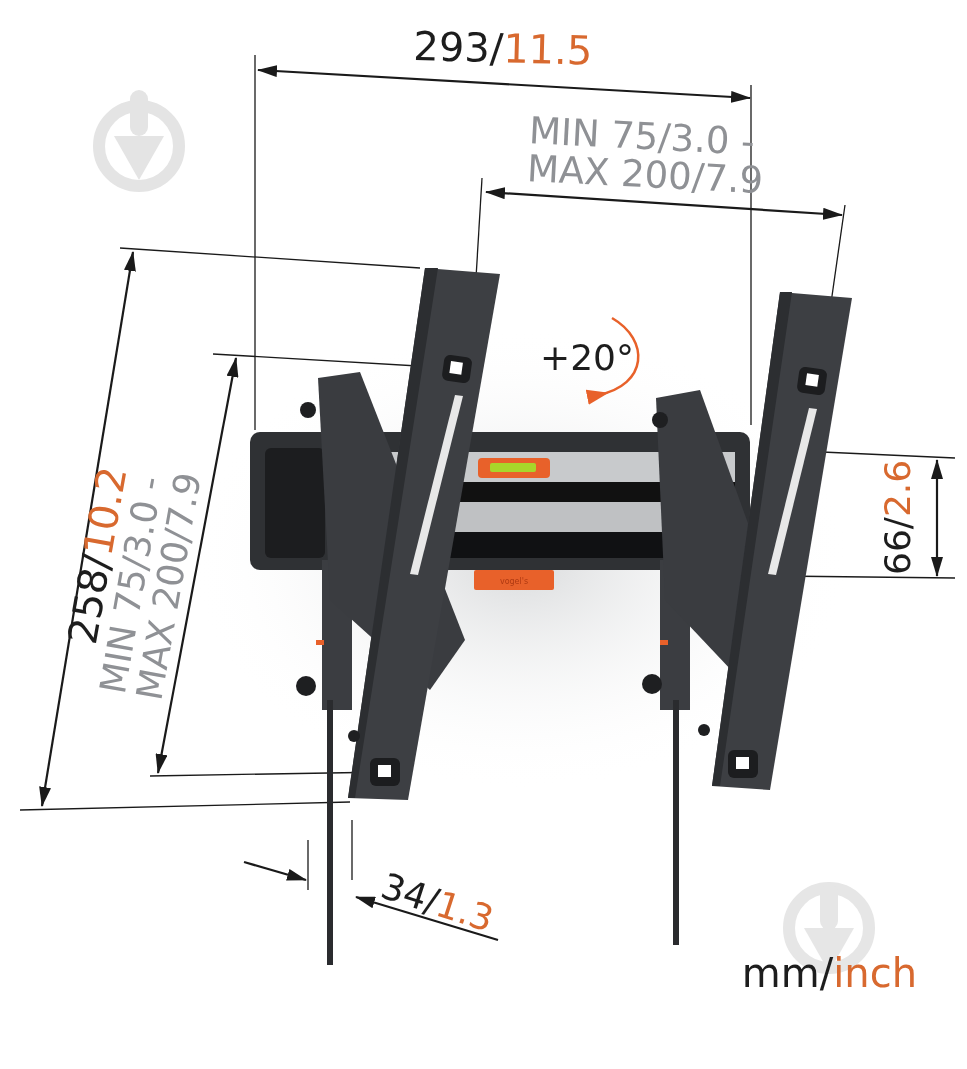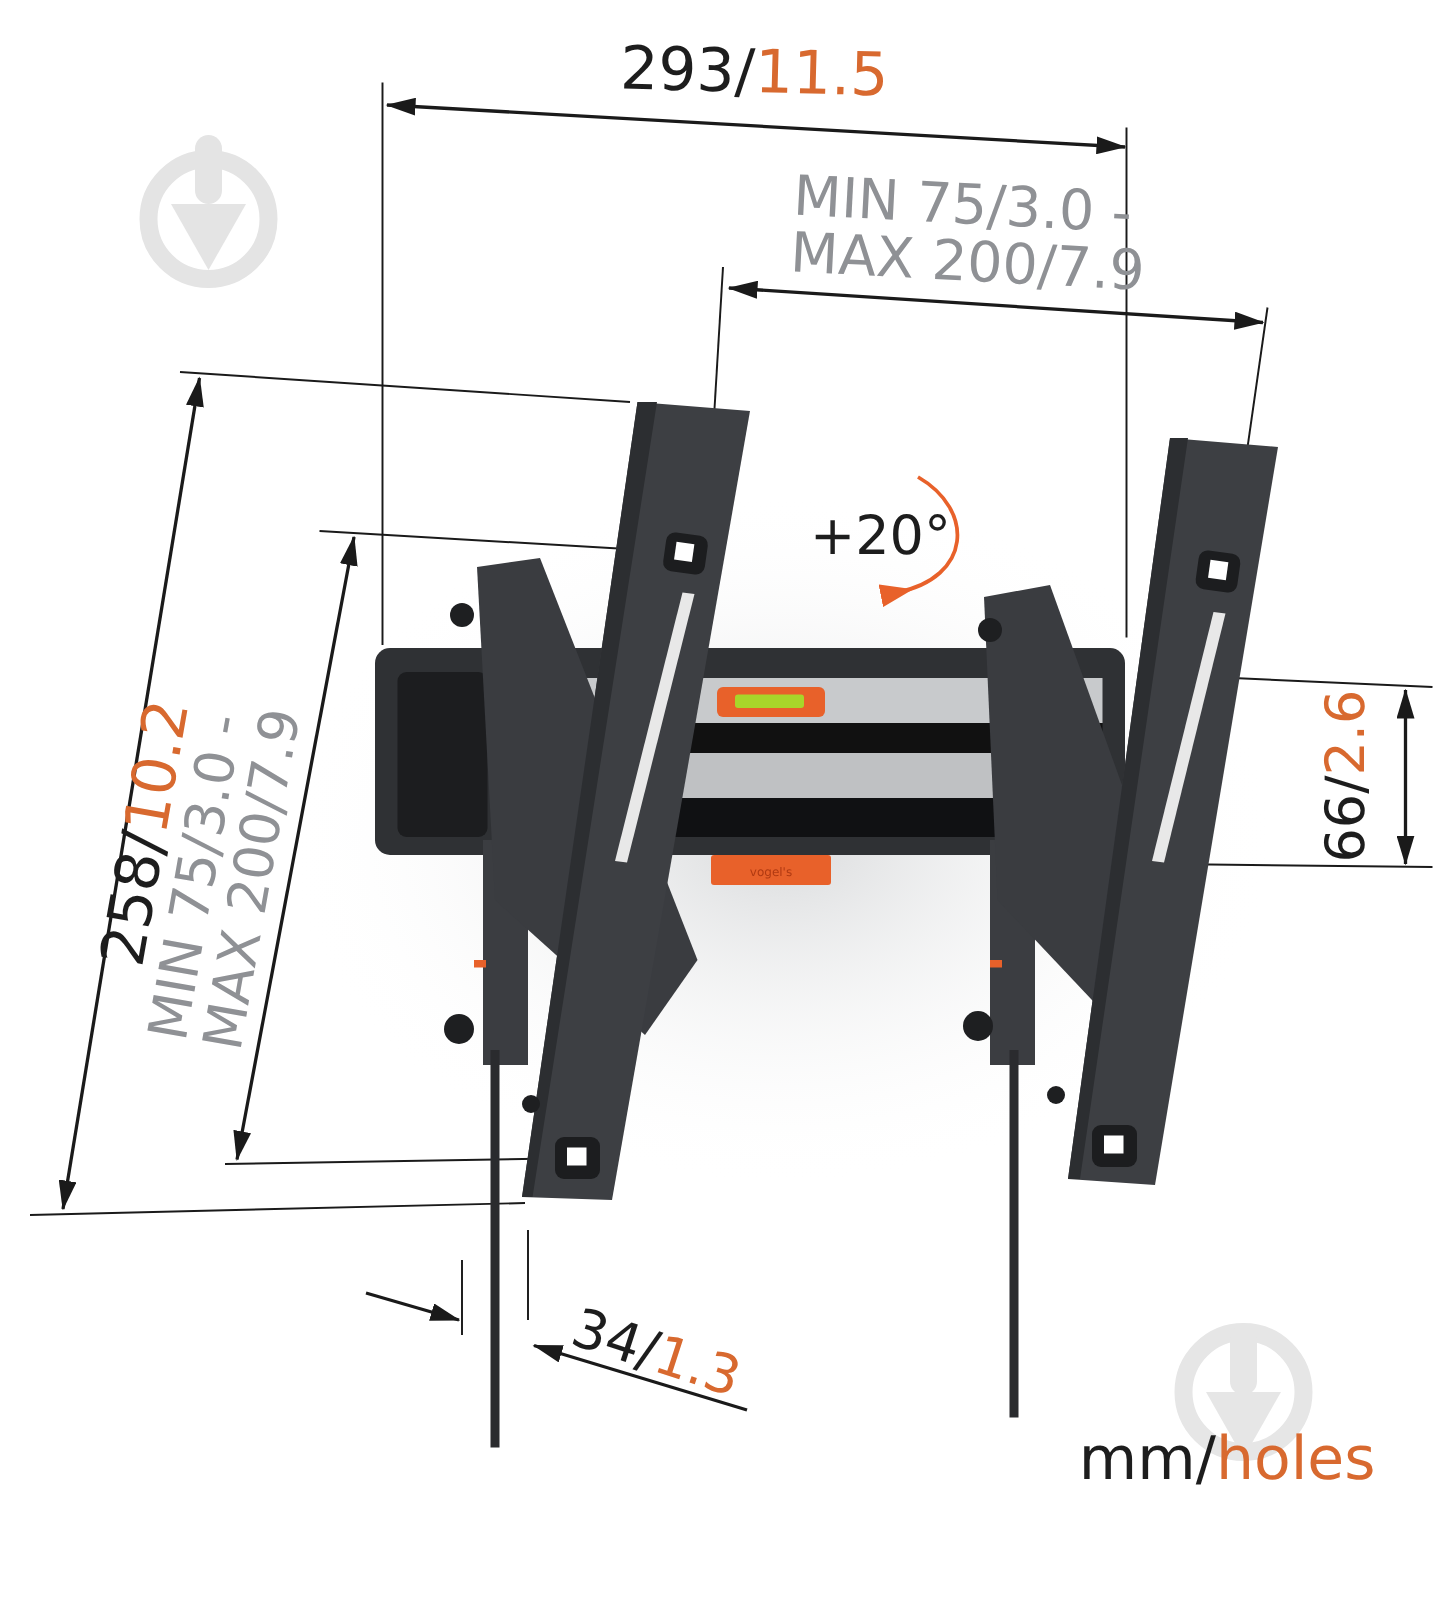--- a/index.html
+++ b/index.html
@@ -156,16 +156,16 @@
     <span class="dark">66</span><span class="dark">/</span><span class="orange">2.6</span>
   </div>
 
   <div class="lbl tilt dark">+20°</div>
 
   <div class="lbl dim-depth">
     <span class="dark">34</span><span class="dark">/</span><span class="orange">1.3</span>
   </div>
 
   <div class="lbl units">
-    <span class="dark">mm</span><span class="dark">/</span><span class="orange">holes</span>
+    <span class="dark">mm</span><span class="dark">/</span><span class="orange">inch</span>
   </div>
 
 </div>
 
 </body></html>

